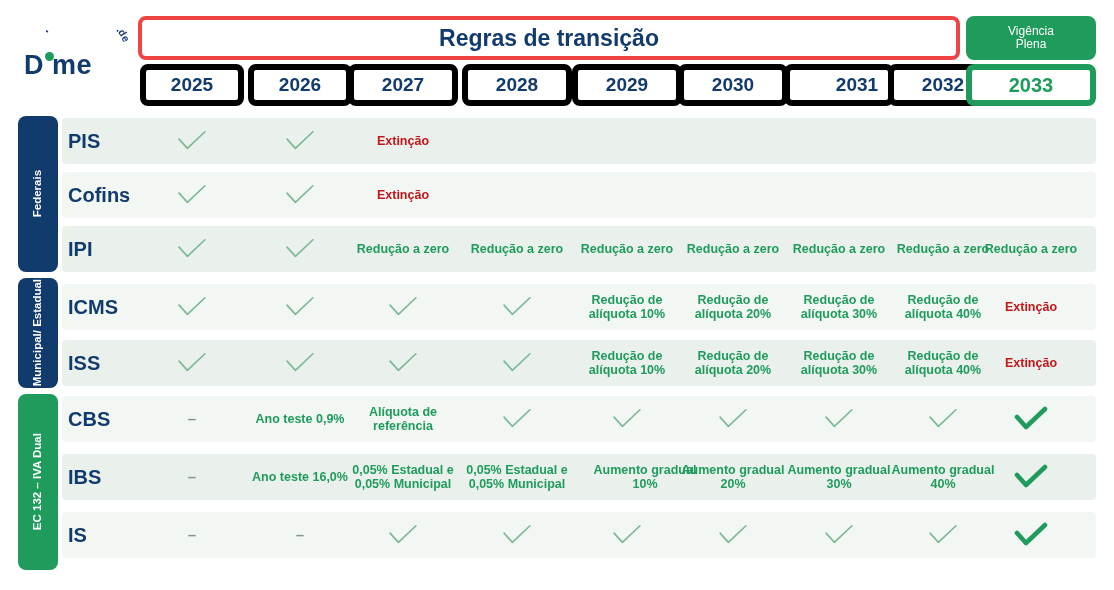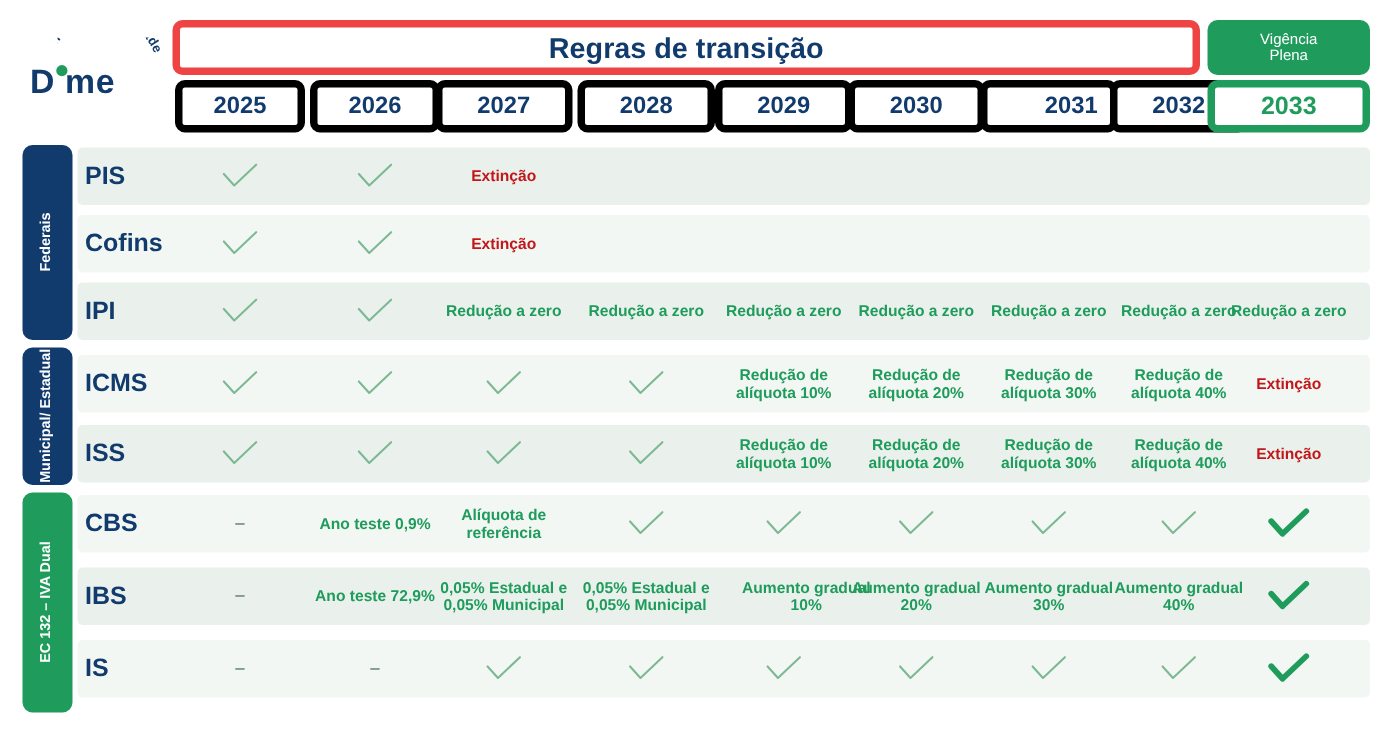--- a/index.html
+++ b/index.html
@@ -48,21 +48,21 @@
     font-size: 10.5px;
     font-weight: 600;
     fill: #123b6d;
   }
 
   
   .hdr-title {
     position: absolute;
     left: 138px; top: 16px;
     width: 822px; height: 44px;
-    border: 6px solid #ef4444;
+    border: 4px solid #ef4444;
     border-radius: 8px;
     background: #ffffff;
     display: flex; align-items: center; justify-content: center;
     font-size: 23px; font-weight: 700;
     color: #123b6d;
   }
   .hdr-vigencia {
     position: absolute;
     left: 966px; top: 16px;
     width: 130px; height: 44px;
@@ -342,21 +342,21 @@
         </svg>
       </div>
       <div class="cell" style="left: 966px; width: 130px; top: 396px;">
         <svg width="34" height="26" viewBox="0 0 34 26" class="check bold">
           <path d="M3 11 L12 21 L31 3" fill="none" stroke-width="4.6" stroke-linecap="round" stroke-linejoin="round"></path>
         </svg>
       </div>
       <div class="row" style="top: 454px;"></div>
       <div class="rowlabel" style="top: 454px;">IBS</div>
       <div class="cell dash" style="left: 140px; width: 104px; top: 454px;">–</div>
-      <div class="cell green" style="left: 248px; width: 104px; top: 454px;">Ano teste 72,9%</div>
+      <div class="cell green" style="left: 248px; width: 104px; top: 454px;">Ano teste 16,0%</div>
       <div class="cell green" style="left: 348px; width: 110px; top: 454px;">0,05% Estadual e 0,05% Municipal</div>
       <div class="cell green" style="left: 462px; width: 110px; top: 454px;">0,05% Estadual e 0,05% Municipal</div>
       <div class="cell green" style="left: 590px; width: 110px; top: 454px;">Aumento gradual 10%</div>
       <div class="cell green" style="left: 678px; width: 110px; top: 454px;">Aumento gradual 20%</div>
       <div class="cell green" style="left: 784px; width: 110px; top: 454px;">Aumento gradual 30%</div>
       <div class="cell green" style="left: 888px; width: 110px; top: 454px;">Aumento gradual 40%</div>
       <div class="cell" style="left: 966px; width: 130px; top: 454px;">
         <svg width="34" height="26" viewBox="0 0 34 26" class="check bold">
           <path d="M3 11 L12 21 L31 3" fill="none" stroke-width="4.6" stroke-linecap="round" stroke-linejoin="round"></path>
         </svg>

